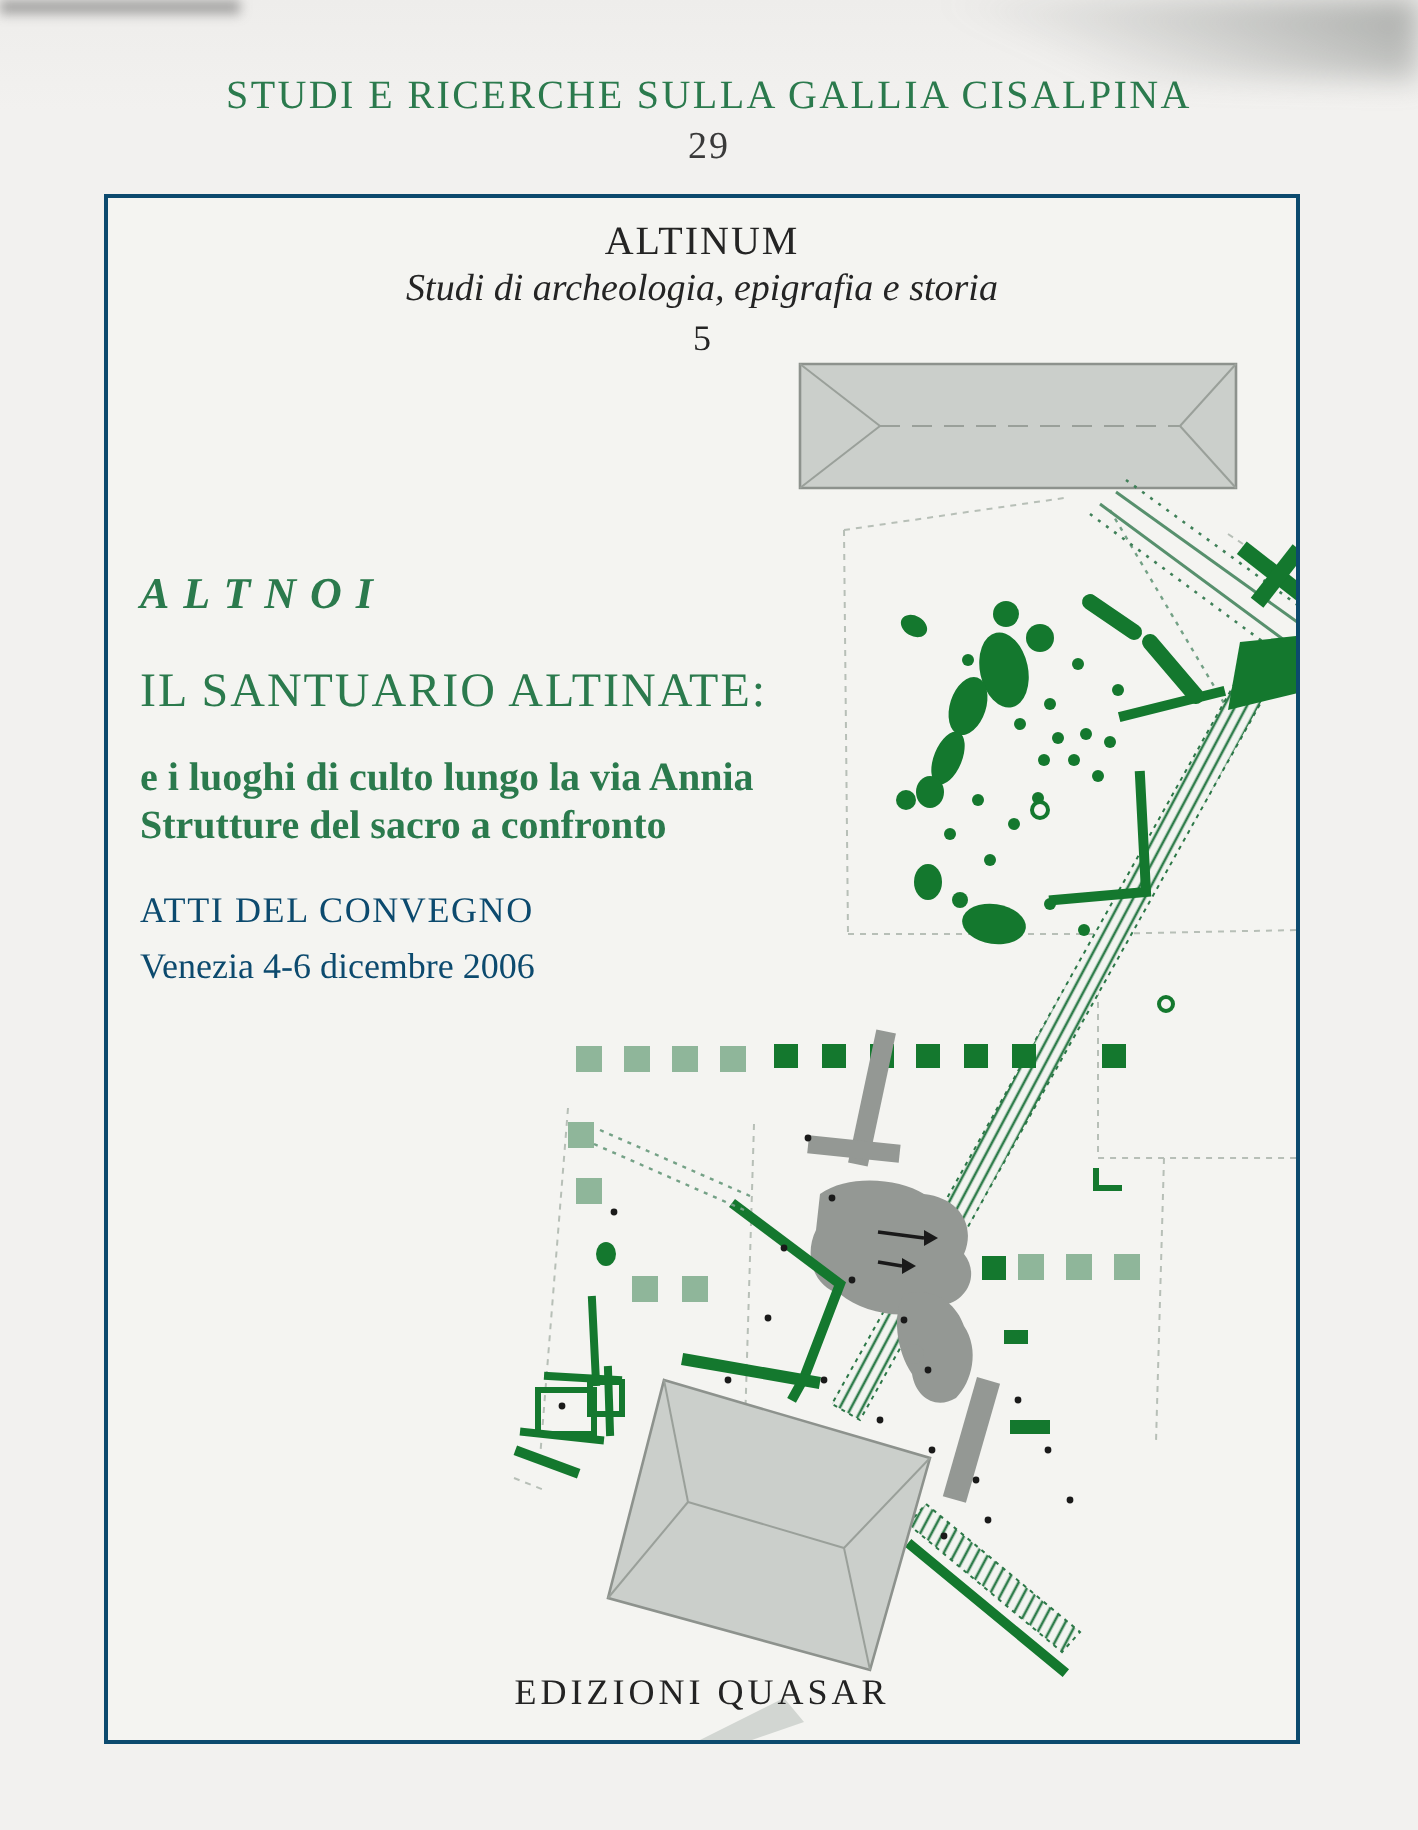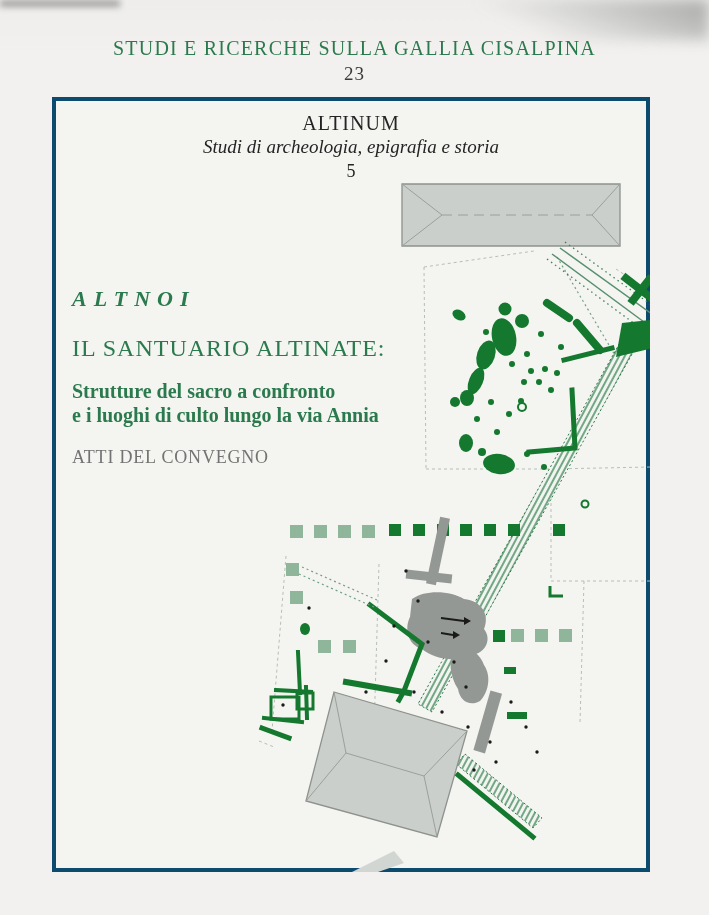--- a/index.html
+++ b/index.html
@@ -14,30 +14,30 @@
   
   .shadow-tr{right:0;top:0;width:290px;height:40px;
     background:linear-gradient(205deg,rgba(110,115,112,.55),rgba(110,115,112,0) 65%);
     filter:blur(7px);}
   .mark-tl{left:0;top:0;width:120px;height:7px;background:rgba(70,72,70,.45);filter:blur(3px);}
   
   .series-title{top:37px;font-size:20px;letter-spacing:1.2px;color:var(--green-text,#2b7a4d);}
   .series-num{top:63px;font-size:19px;color:#3a3a3a;letter-spacing:1px;}
   
   .frame{left:52px;top:97px;width:598px;height:775px;box-sizing:border-box;
-    border:4px solid #0c4a6e;background:#f4f4f1;}
+    border:2px solid #0c4a6e;background:#f4f4f1;}
   .collection{top:10px;line-height:24px;color:#242424;}
   .collection .name{font-size:20px;letter-spacing:1px;}
   .collection .sub{font-size:19px;font-style:italic;}
   .collection .num{font-size:18px;}
   .titleblock{left:16px;top:185px;z-index:2;}
   .t-latin{font-size:22px;font-weight:bold;font-style:italic;letter-spacing:7px;color:var(--green-text,#2b7a4d);}
   .t-main{font-size:24px;letter-spacing:1px;margin-top:23px;color:var(--green-text,#2b7a4d);}
   .t-sub{font-size:20px;font-weight:bold;line-height:24px;margin-top:17px;color:var(--green-text,#2b7a4d);}
-  .eventblock{left:16px;top:346px;z-index:2;color:#737373;}
+  .eventblock{left:16px;top:346px;z-index:2;color:#0c4a6e;}
   .ev-type{font-size:18px;letter-spacing:.8px;}
   .ev-date{font-size:18px;margin-top:7px;}
   .publisher{top:737px;font-size:18px;letter-spacing:2px;color:#232323;z-index:2;}
   svg.map{left:0;top:0;z-index:1;}
   
   .dg{fill:var(--map-green,#14782e);}
   .dgs{fill:none;stroke:var(--map-green,#14782e);stroke-width:2;}
   .lg{fill:var(--map-light-green,#8fb69a);}
   .gy{fill:var(--map-gray,#949894);}
   .ink{fill:#1a1a1a;}
@@ -55,21 +55,21 @@
   .rddot{stroke:#3f8058;stroke-width:1.3;fill:none;stroke-dasharray:1.5 3.5;}
   .band{fill:url(#hatch);stroke:#2c7747;stroke-width:1;stroke-dasharray:2 2.5;}
 </style>
 </head>
 <body>
 
 <div class="abs shadow-tr"></div>
 <div class="abs mark-tl"></div>
 
 <div class="abs ctr series-title">STUDI E RICERCHE SULLA GALLIA CISALPINA</div>
-<div class="abs ctr series-num">23</div>
+<div class="abs ctr series-num">29</div>
 
 <div class="abs frame">
 
   <div class="abs ctr collection">
     <div class="name">ALTINUM</div>
     <div class="sub">Studi di archeologia, epigrafia e storia</div>
     <div class="num">5</div>
   </div>
 
   <svg class="abs map" width="594" height="771" viewBox="0 0 594 771" xmlns="http://www.w3.org/2000/svg">
@@ -259,22 +259,24 @@
       <line class="roofline" x1="411" y1="630" x2="368" y2="675"></line>
       <line class="roofline" x1="381" y1="736" x2="368" y2="675"></line>
       <line class="roofline" x1="290" y1="652" x2="368" y2="675"></line>
     </g>
   </svg>
 
   <div class="abs titleblock">
     <div class="t-latin">ALTNOI</div>
     <div class="t-main">IL SANTUARIO ALTINATE:</div>
     <div class="t-sub">
+      <div>e i luoghi di culto lungo la via Annia</div>
       <div>Strutture del sacro a confronto</div>
-      <div>e i luoghi di culto lungo la via Annia</div>
     </div>
   </div>
 
   <div class="abs eventblock">
     <div class="ev-type">ATTI DEL CONVEGNO</div>
+    <div class="ev-date">Venezia 4-6 dicembre 2006</div>
   </div>
 
+  <div class="abs ctr publisher">EDIZIONI QUASAR</div>
 </div>
 
 </body></html>

